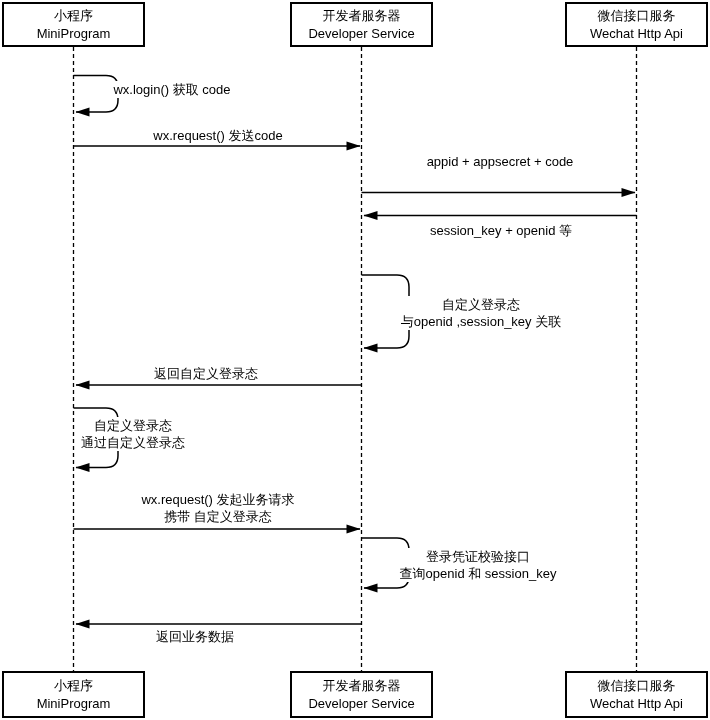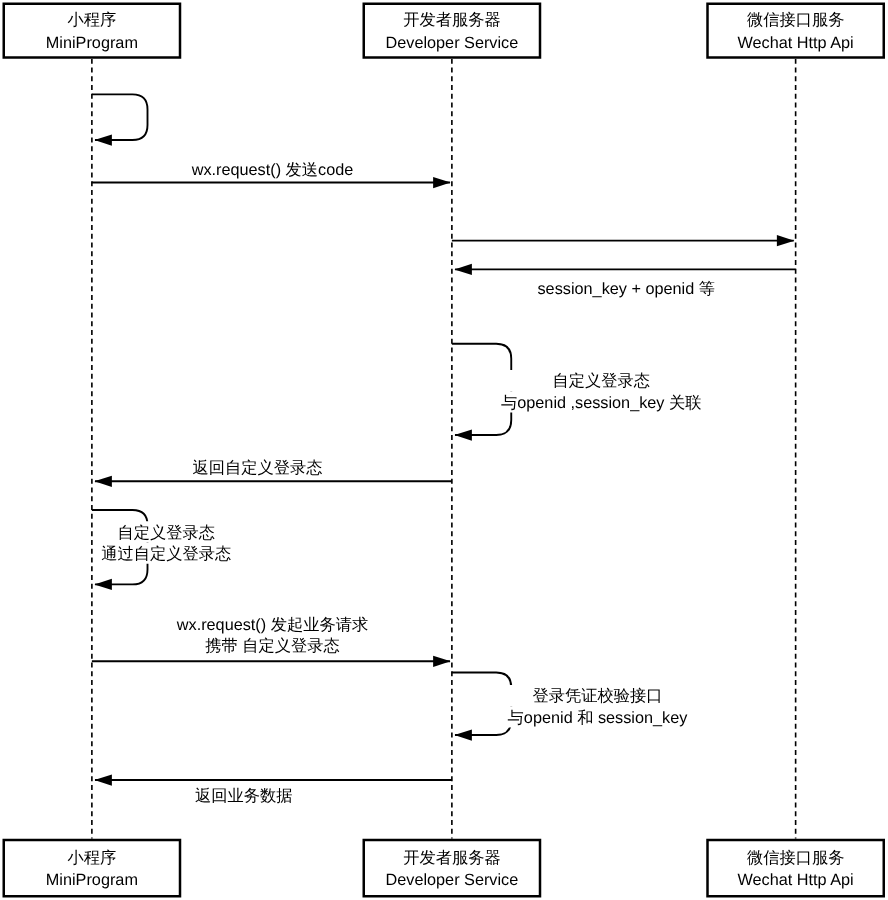--- a/index.html
+++ b/index.html
@@ -107,26 +107,30 @@
   </div>
   <div class="actor" style="left:290px; top:671px; height:43px;">
     <span class="ln">开发者服务器</span>
     <span class="ln">Developer Service</span>
   </div>
   <div class="actor" style="left:565px; top:671px; height:43px;">
     <span class="ln">微信接口服务</span>
     <span class="ln">Wechat Http Api</span>
   </div>
 
+  <div class="msg-label bg" style="left:172px; top:81px;">
+    <span class="ln">wx.login() 获取 code</span>
+  </div>
 
   <div class="msg-label" style="left:218px; top:127px;">
     <span class="ln">wx.request() 发送code</span>
   </div>
 
   <div class="msg-label" style="left:500px; top:153px;">
+    <span class="ln">appid + appsecret + code</span>
   </div>
 
   <div class="msg-label" style="left:501px; top:222px;">
     <span class="ln">session_key + openid 等</span>
   </div>
 
   <div class="msg-label bg" style="left:481px; top:296px;">
     <span class="ln">自定义登录态</span>
     <span class="ln">与openid ,session_key 关联</span>
   </div>
@@ -140,20 +144,20 @@
     <span class="ln">通过自定义登录态</span>
   </div>
 
   <div class="msg-label" style="left:218px; top:491px;">
     <span class="ln">wx.request() 发起业务请求</span>
     <span class="ln">携带 自定义登录态</span>
   </div>
 
   <div class="msg-label bg" style="left:478px; top:548px;">
     <span class="ln">登录凭证校验接口</span>
-    <span class="ln">与openid 和 session_key</span>
+    <span class="ln">查询openid 和 session_key</span>
   </div>
 
   <div class="msg-label" style="left:195px; top:628px;">
     <span class="ln">返回业务数据</span>
   </div>
 
 </div>
 
 </body></html>

